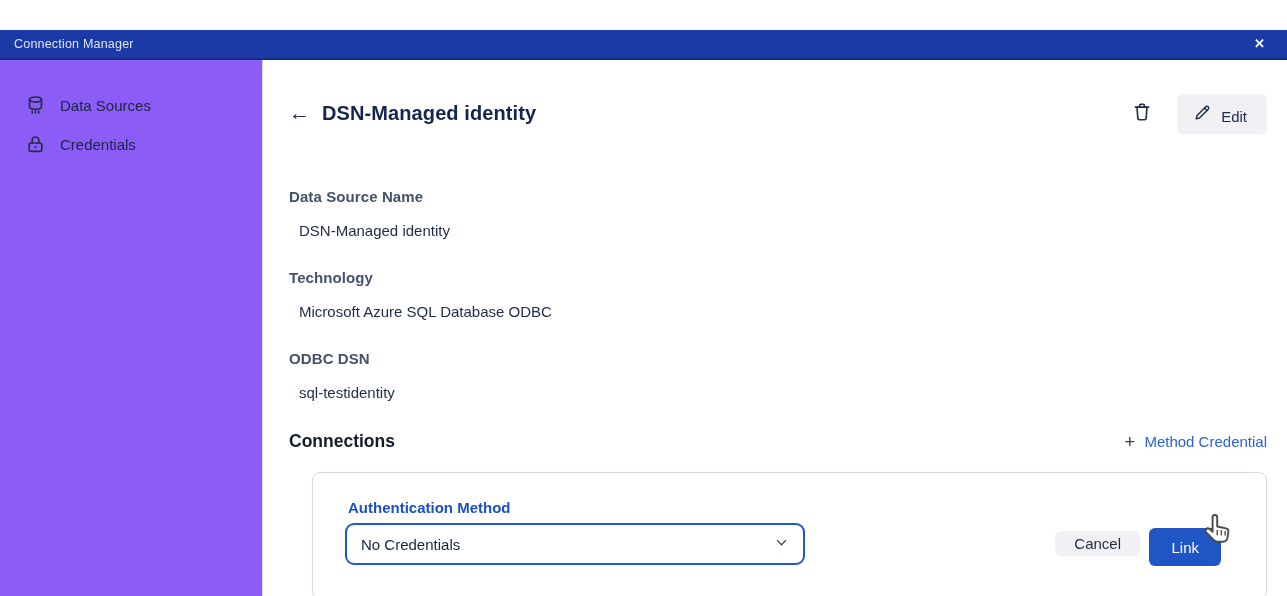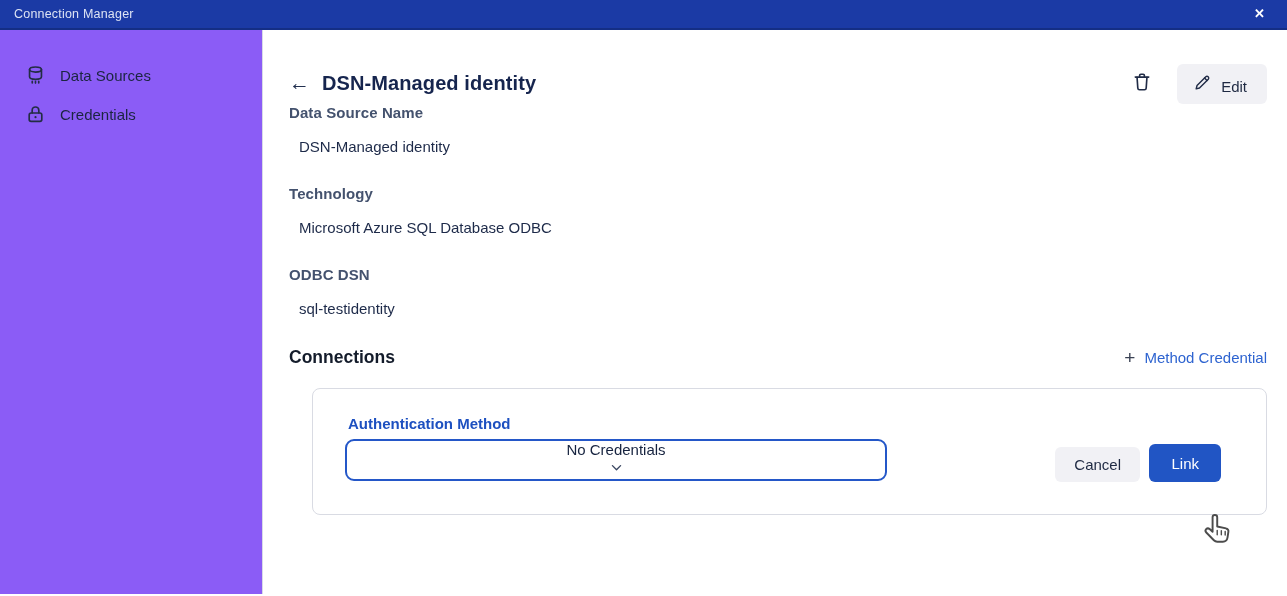--- a/index.html
+++ b/index.html
@@ -7,21 +7,21 @@
   body { font-family:"Liberation Sans", sans-serif; }
 
   .window {
     position:relative; width:1287px; height:596px;
     background:#ffffff; overflow:hidden;
   }
 
   
   .titlebar {
     height:30px; background:#1b3aa5; border-bottom:2px solid #142e85;
-    display:flex; align-items:center; padding:0 14px;
+    display:flex; align-items:center; padding:0 14px;margin-top:30px;
   }
   .titlebar-title { color:#dde3f4; font-size:12.5px; letter-spacing:.2px; }
   .titlebar-close {
     margin-left:auto; color:#ffffff; font-size:13px; font-weight:700;
     cursor:pointer; padding:0 8px; line-height:28px;
   }
 
   
   .body { display:flex; height:564px; }
 
@@ -44,21 +44,21 @@
   .page-title { font-size:20px; font-weight:700; color:#16254e; margin-left:12px; letter-spacing:.1px; }
   .header-actions { margin-left:auto; display:flex; align-items:center; gap:20px; }
   .icon-btn { background:none; border:none; cursor:pointer; display:flex; padding:4px; }
   .edit-btn {
     display:flex; align-items:flex-end; gap:9px; background:#f1f1f5;
     border:none; border-radius:6px; padding:9px 20px 9px 16px;
     font-family:inherit; font-size:15px; color:#1e2942; cursor:pointer;
   }
 
   
-  .fields { }
+  .fields { margin-top:54px; }
   .field-group { margin-bottom:30px; }
   .field-label { font-size:15px; font-weight:700; color:#44526e; letter-spacing:.1px; }
   .field-value { font-size:15px; color:#1d2a49; margin-top:17px; margin-left:10px; }
 
   
   .connections-row { display:flex; align-items:center; margin-top:28px;justify-content:space-between; }
   .connections-heading { font-size:17.5px; font-weight:700; color:#141c2b; }
   .connect-link {
     margin-left:auto; display:flex; align-items:center; gap:9px;
     cursor:pointer; text-decoration:none;
@@ -69,28 +69,28 @@
   
   .card {
     margin-top:20px; height:127px; border:1px solid #d9dbe3;
     border-radius:8px; background:#ffffff; position:relative;margin-left:23px;
   }
   .auth-label {
     position:absolute; left:35px; top:26px;
     font-size:15px; font-weight:700; color:#1d50c0;
   }
   .dropdown {
-    position:absolute; left:32px; top:50px; width:542px; height:42px;
+    position:absolute; left:32px; top:50px; width:460px; height:42px;
     border:2px solid #2457c8; border-radius:9px; background:#fff;
     display:flex; align-items:center; justify-content:space-between;
-    padding:0 14px 0 14px; cursor:pointer;flex-direction:column;
+    padding:0 14px 0 14px; cursor:pointer;
   }
   .dropdown-value { font-size:15px; color:#16233f; }
   .cancel-btn {
-    position:absolute; right:126px; top:58px; height:35px; padding:0 19px;
+    position:absolute; right:126px; top:58px; height:25px; padding:0 19px;
     background:#f1f1f5; border:none; border-radius:6px;
     font-family:inherit; font-size:15px; color:#1e2942; cursor:pointer;
   }
   .link-btn {
     position:absolute; right:45px; top:55px; height:38px; padding:0 22px;
     background:#2155c4; border:none; border-radius:6px;
     font-family:inherit; font-size:15px; color:#ffffff; cursor:pointer;
   }
 
   .cursor-hand { position:absolute; left:1203px; top:513px; z-index:10; pointer-events:none; }

